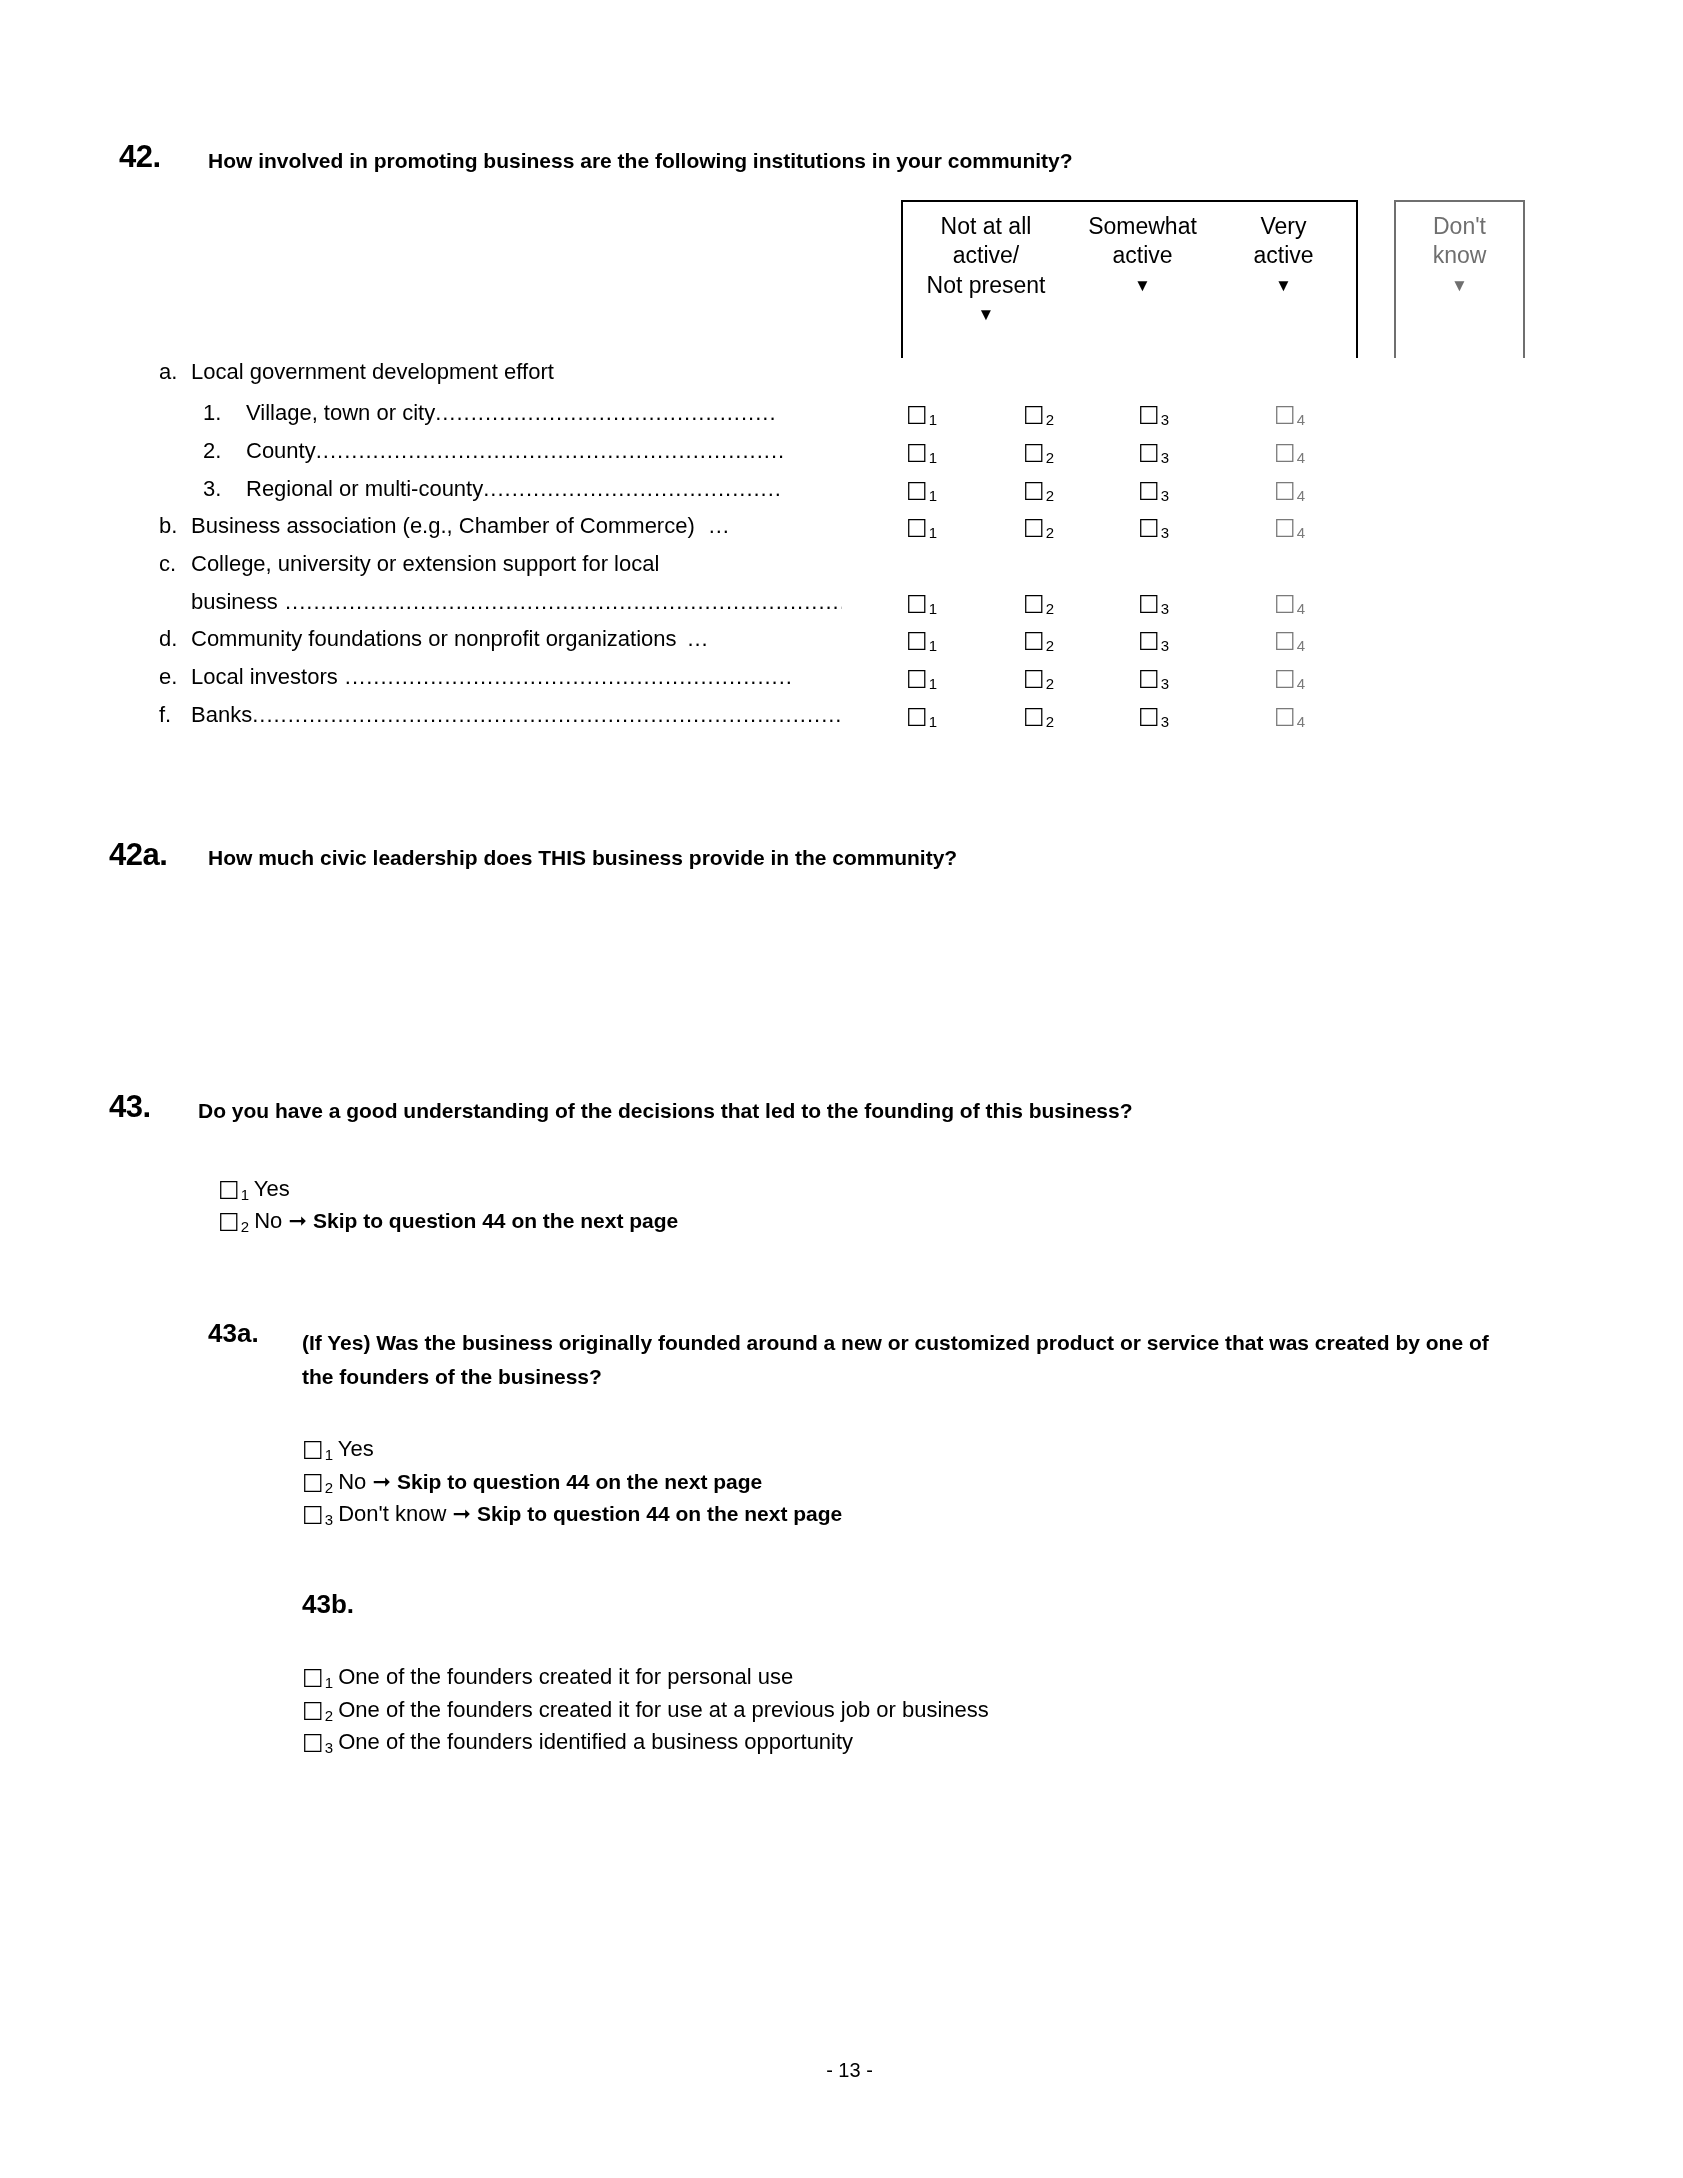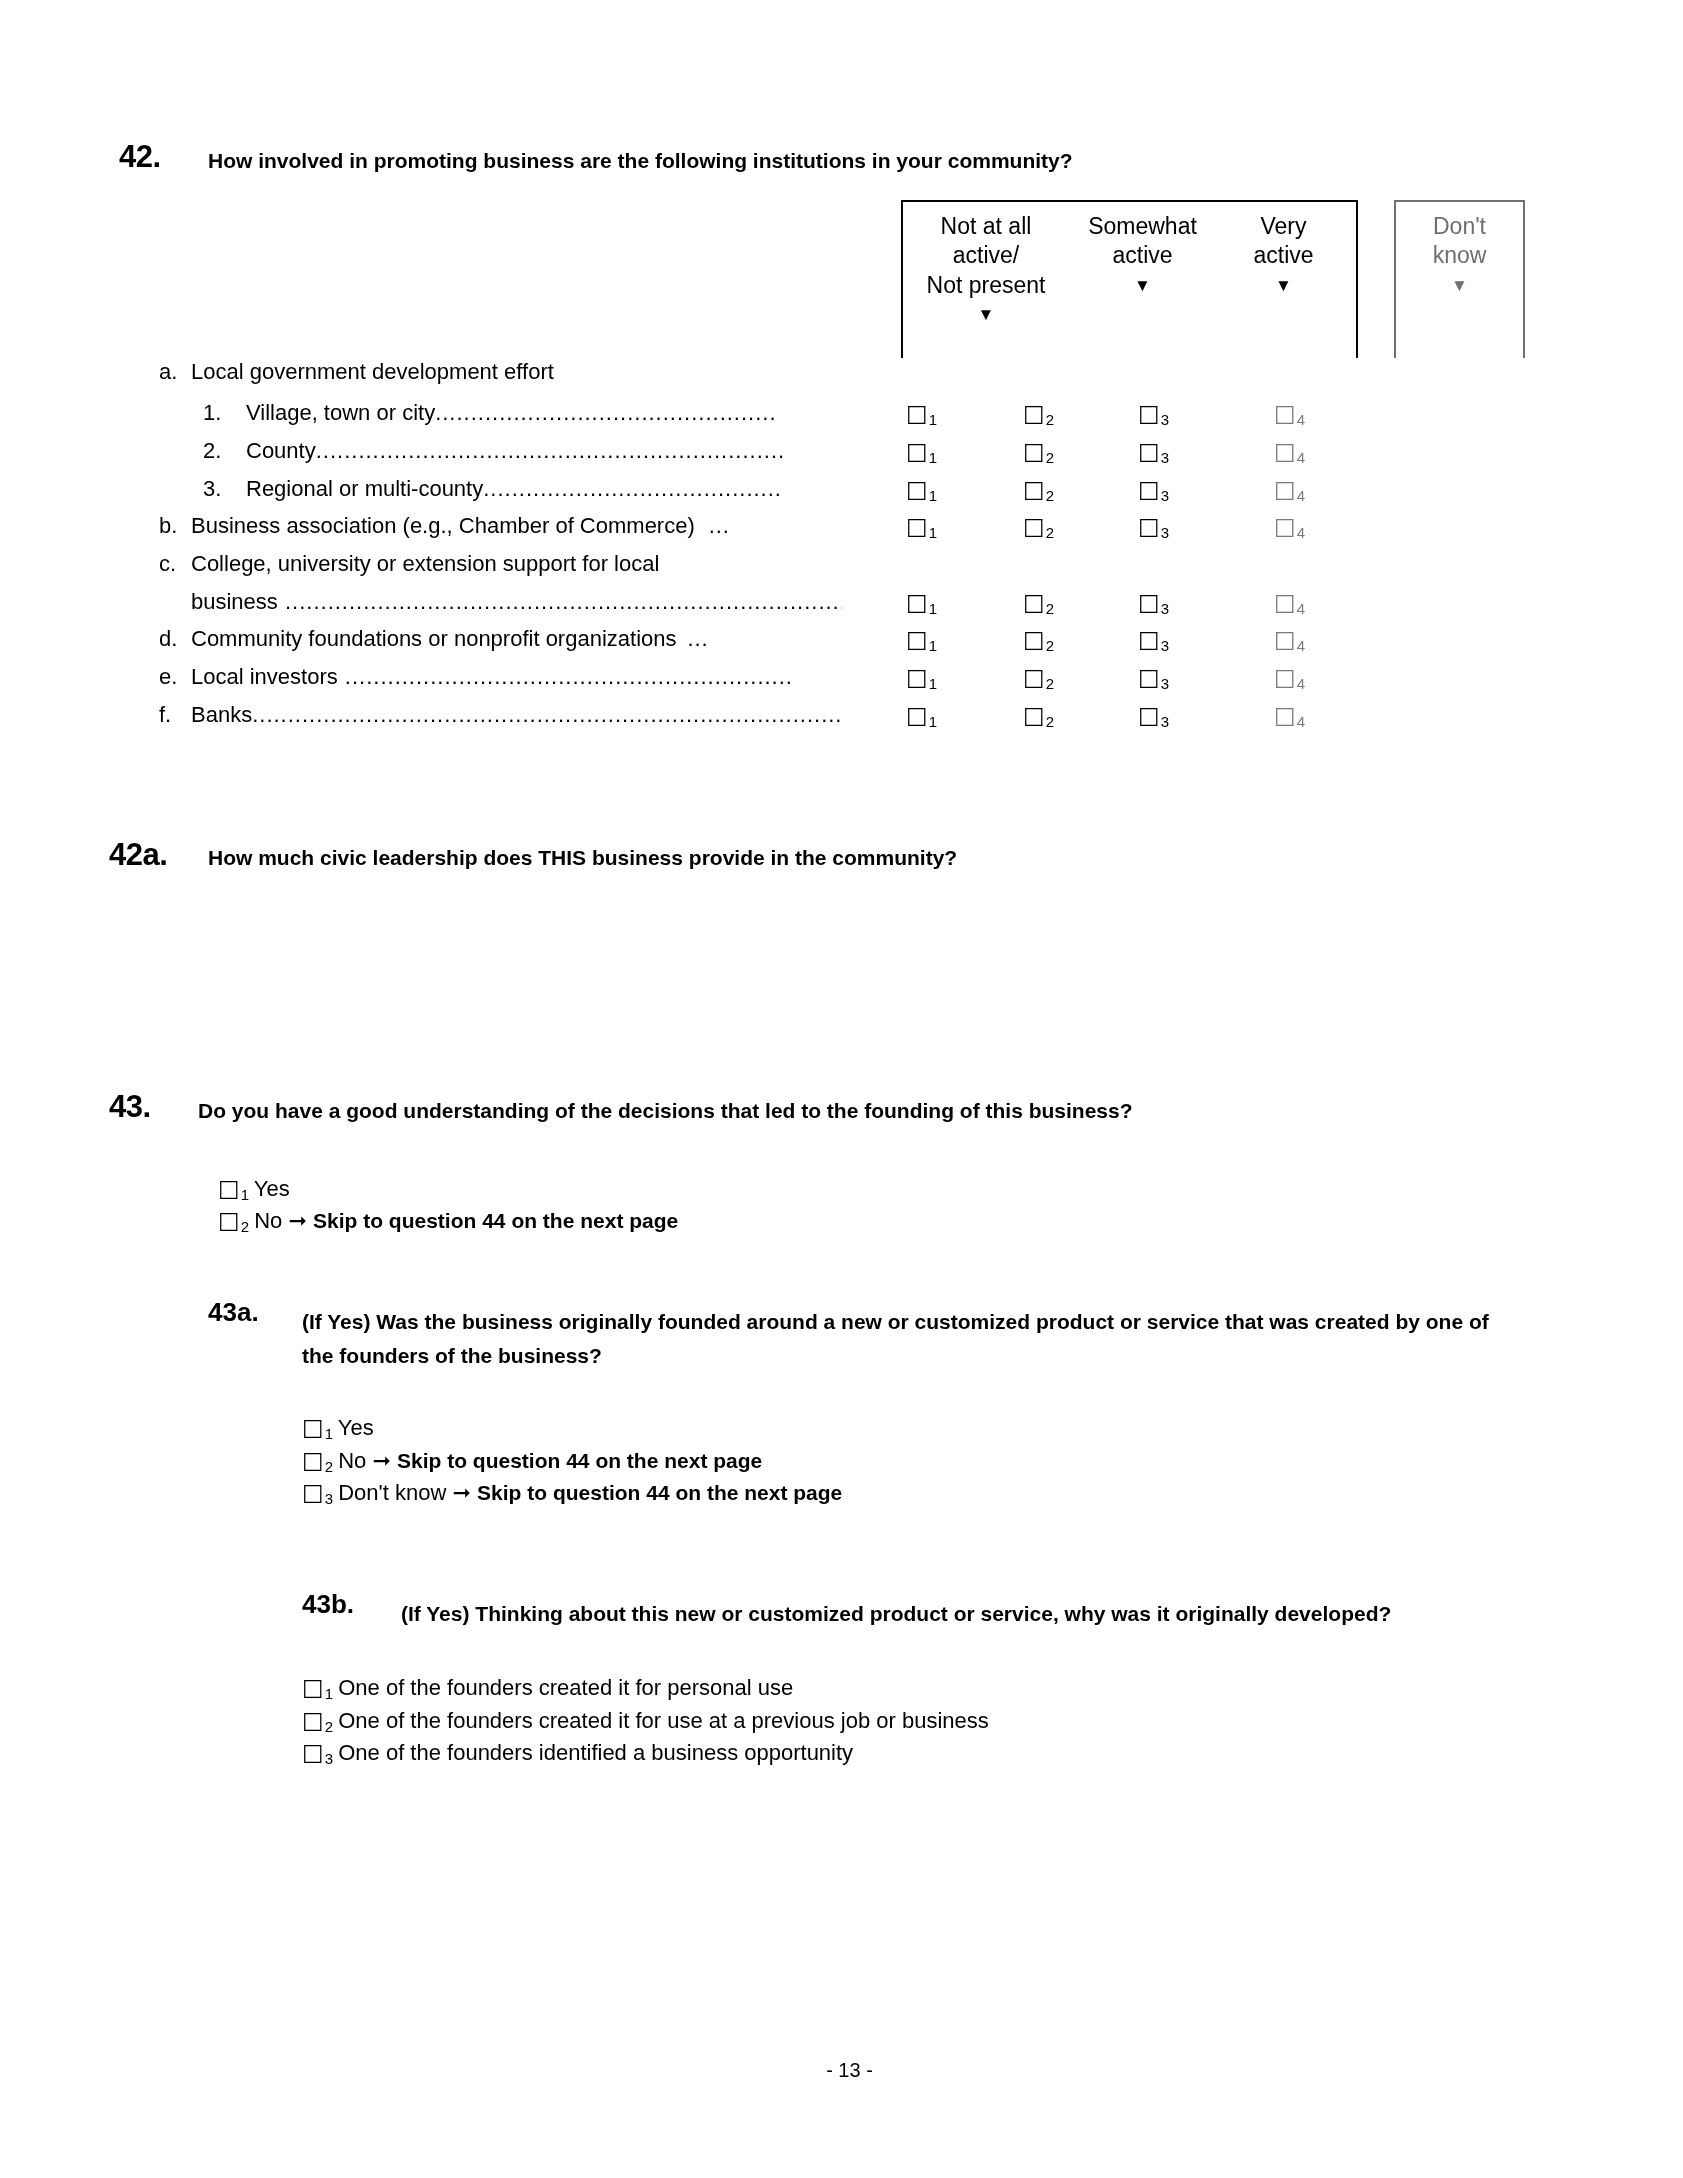--- a/index.html
+++ b/index.html
@@ -177,21 +177,21 @@
 
   
   #q43 { position: absolute; left: 109px; top: 1089px; width: 1406px; }
   #q43 .head { display: flex; align-items: flex-start; }
   #q43 .head .qnum { width: 89px; flex: 0 0 89px; }
   #q43 .head .qtext { padding-top: 6px; }
   #q43 .opts { margin-top: 45px; margin-left: 109px; }
 
   
   #q43a { position: absolute; left: 208px; top: 1297px; width: 1317px; }
-  #q43a .head { display: flex; align-items: flex-start; }
+  #q43a .head { display: flex; align-items: flex-start; margin-top: 21px; }
   #q43a .head .qnum-sm { width: 94px; flex: 0 0 94px; }
   #q43a .head .qtext { padding-top: 8px; line-height: 1.62; }
   #q43a .opts { margin-top: 38px; margin-left: 94px; }
 
   
   #q43b { position: absolute; left: 302px; top: 1589px; width: 1228px; }
   #q43b .head { display: flex; align-items: flex-start; }
   #q43b .head .qnum-sm { width: 99px; flex: 0 0 99px; }
   #q43b .head .qtext { padding-top: 8px; line-height: 1.62; }
   #q43b .opts { margin-top: 40px; }
@@ -378,21 +378,20 @@
         <span>Don't know</span>
         <span class="arrowglyph">➞</span>
         <span class="skip">Skip to question 44 on the next page</span>
       </div>
     </div>
   </section>
 
   <section id="q43b">
     <div class="head">
       <div class="qnum-sm">43b.</div>
-      <div class="qtext">(If Yes) Thinking about this new or customized product or service, why was it originally developed?</div>
     </div>
     <div class="opts">
       <div class="opt">
         <span class="box">□</span><sub>1</sub>
         <span>One of the founders created it for personal use</span>
       </div>
       <div class="opt">
         <span class="box">□</span><sub>2</sub>
         <span>One of the founders created it for use at a previous job or business</span>
       </div>

